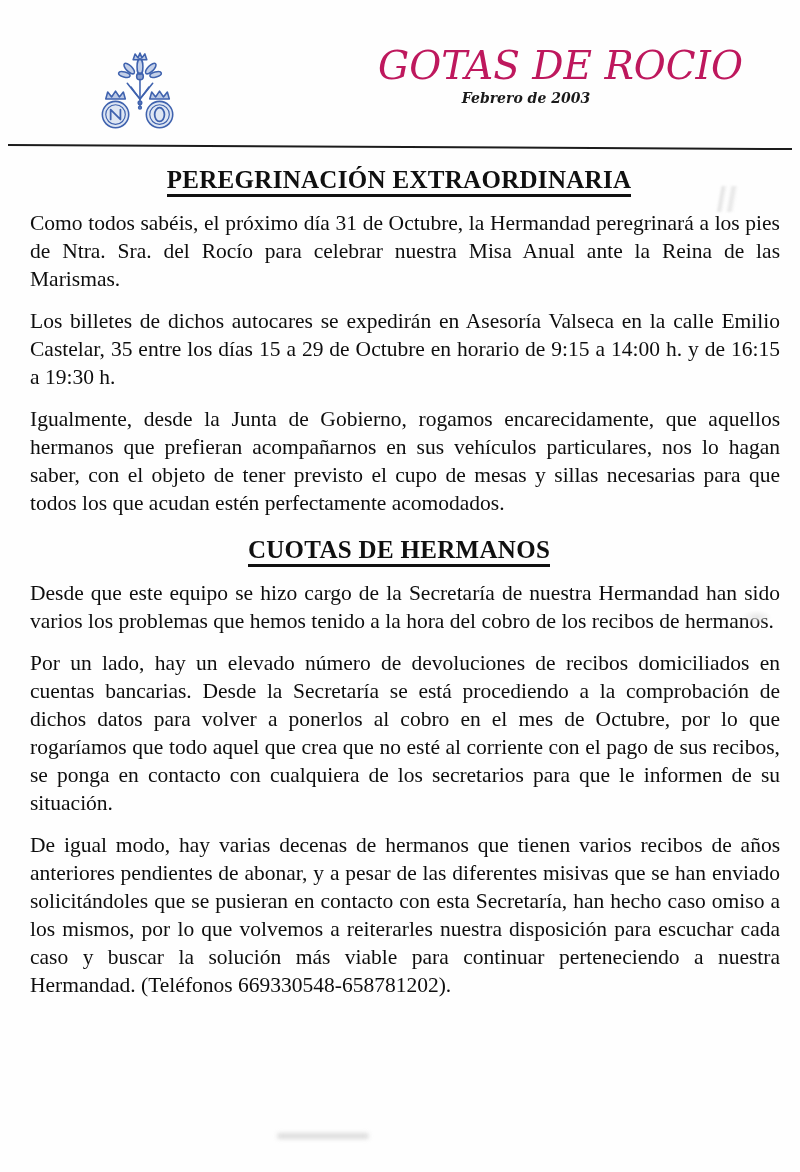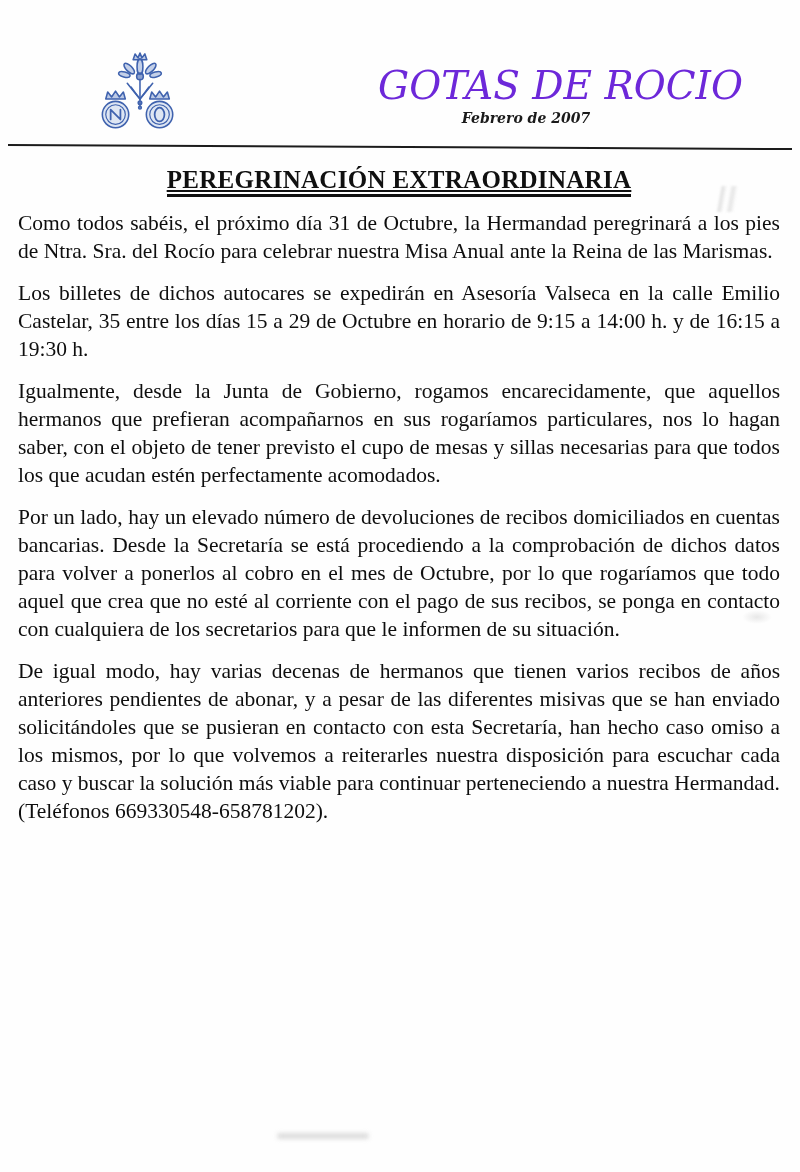--- a/index.html
+++ b/index.html
@@ -42,22 +42,21 @@
     text-align: center;
   }
   .doc-title {
     font-family: "DejaVu Serif", serif;
     font-style: italic;
     font-weight: 500;
     font-size: 39px;
     line-height: 44px;
     letter-spacing: 0px;
     white-space: nowrap;
-    color: #6d28d9;
-    margin-top: 20px;
+    color: #be185d;
   }
   .doc-date {
     font-family: "DejaVu Serif", serif;
     font-style: italic;
     font-weight: bold;
     font-size: 14px;
     margin-top: 2px;
     color: #1a1a1a;
   }
   .header-rule {
@@ -74,31 +73,30 @@
     padding: 0 20px 0 18px;
   }
   .section-heading {
     text-align: center;
     font-weight: bold;
     font-size: 25px;
     line-height: 30px;
     margin: 18px 0 14px 0;
     letter-spacing: 0.3px;
     color: #101010;
-    text-decoration: underline;
   }
   .section-heading .underlined {
     border-bottom: 3px solid #101010;
     padding-bottom: 1px;
   }
   .para {
     text-align: justify;
     font-size: 21.5px;
     line-height: 28px;
-    margin: 0 0 14px 0;
+    margin: 0 0 14px 12px;
     color: #0e0e0e;
   }
   .para.bold {
     font-weight: normal;
   }
 
   
   .smudge {
     position: absolute;
     pointer-events: none;
@@ -173,35 +171,37 @@
 
           <circle cx="66" cy="66" r="13.5" fill="rgba(150,175,220,0.30)"></circle>
           <circle cx="66" cy="66" r="10" stroke-width="1.2"></circle>
           <ellipse cx="66" cy="66" rx="5" ry="7" stroke-width="1.8"></ellipse>
         </g>
       </svg>
     </div>
 
     <div class="masthead">
       <div class="doc-title">GOTAS DE ROCIO</div>
-      <div class="doc-date">Febrero de 2007</div>
+      <div class="doc-date">Febrero de 2003</div>
     </div>
 
     <div class="header-rule"></div>
   </div>
 
   <div class="content">
 
     <h2 class="section-heading"><span class="underlined">PEREGRINACIÓN EXTRAORDINARIA</span></h2>
 
     <p class="para">Como todos sabéis, el próximo día 31 de Octubre, la Hermandad peregrinará a los pies de Ntra. Sra. del Rocío para celebrar nuestra Misa Anual ante la Reina de las Marismas.</p>
     <p class="para bold">Los billetes de dichos autocares se expedirán en Asesoría Valseca en la calle Emilio Castelar, 35 entre los días 15 a 29 de Octubre en horario de 9:15 a 14:00 h. y de 16:15 a 19:30 h.</p>
-    <p class="para">Igualmente, desde la Junta de Gobierno, rogamos encarecidamente, que aquellos hermanos que prefieran acompañarnos en sus rogaríamos particulares, nos lo hagan saber, con el objeto de tener previsto el cupo de mesas y sillas necesarias para que todos los que acudan estén perfectamente acomodados.</p>
-
-
+    <p class="para">Igualmente, desde la Junta de Gobierno, rogamos encarecidamente, que aquellos hermanos que prefieran acompañarnos en sus vehículos particulares, nos lo hagan saber, con el objeto de tener previsto el cupo de mesas y sillas necesarias para que todos los que acudan estén perfectamente acomodados.</p>
+
+    <h2 class="section-heading"><span class="underlined">CUOTAS DE HERMANOS</span></h2>
+
+    <p class="para">Desde que este equipo se hizo cargo de la Secretaría de nuestra Hermandad han sido varios los problemas que hemos tenido a la hora del cobro de los recibos de hermanos.</p>
     <p class="para">Por un lado, hay un elevado número de devoluciones de recibos domiciliados en cuentas bancarias. Desde la Secretaría se está procediendo a la comprobación de dichos datos para volver a ponerlos al cobro en el mes de Octubre, por lo que rogaríamos que todo aquel que crea que no esté al corriente con el pago de sus recibos, se ponga en contacto con cualquiera de los secretarios para que le informen de su situación.</p>
     <p class="para">De igual modo, hay varias decenas de hermanos que tienen varios recibos de años anteriores pendientes de abonar, y a pesar de las diferentes misivas que se han enviado solicitándoles que se pusieran en contacto con esta Secretaría, han hecho caso omiso a los mismos, por lo que volvemos a reiterarles nuestra disposición para escuchar cada caso y buscar la solución más viable para continuar perteneciendo a nuestra Hermandad. (Teléfonos 669330548-658781202).</p>
 
   </div>
 
   <div class="smudge smudge-a"></div>
   <div class="smudge smudge-b"></div>
   <div class="smudge smudge-c"></div>
 
 </div>

